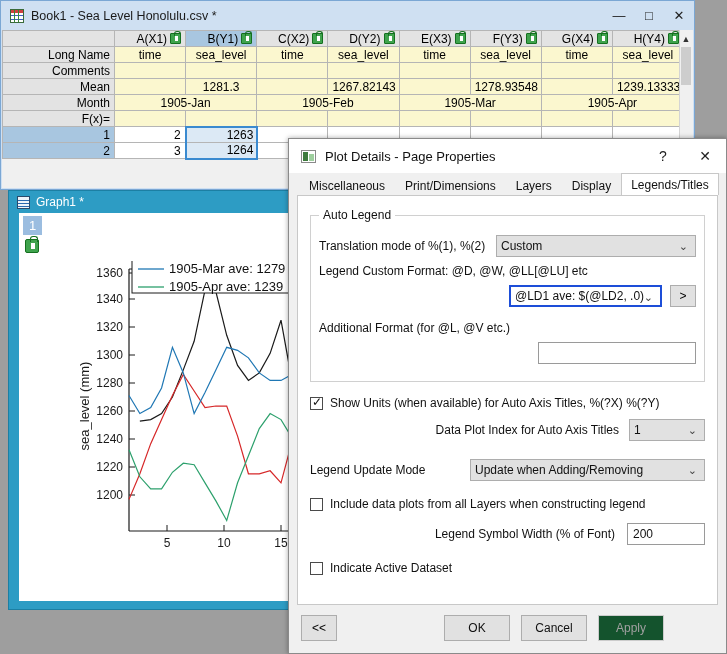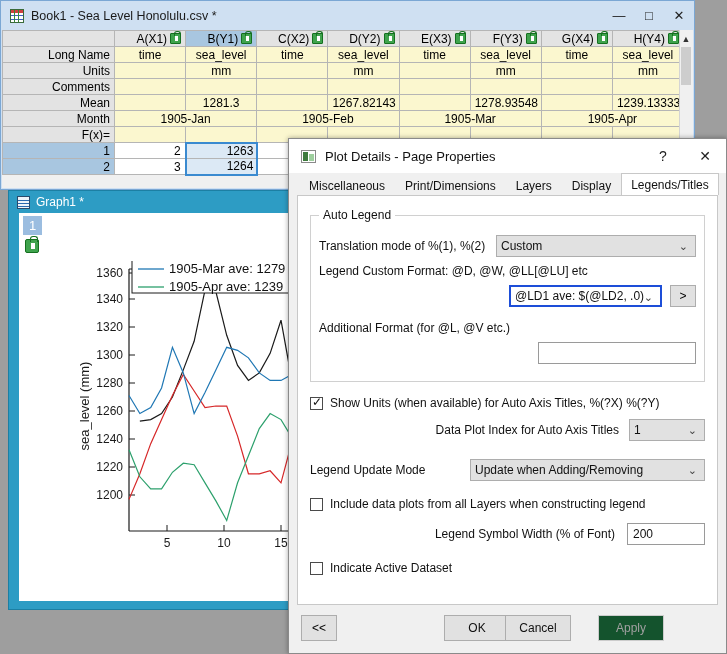--- a/index.html
+++ b/index.html
@@ -236,31 +236,20 @@
       <tr>
         <td class="rowlbl">Long Name</td>
         <td class="meta">time</td>
         <td class="meta">sea_level</td>
         <td class="meta">time</td>
         <td class="meta">sea_level</td>
         <td class="meta">time</td>
         <td class="meta">sea_level</td>
         <td class="meta">time</td>
         <td class="meta">sea_level</td>
-      </tr>
-      <tr>
-        <td class="rowlbl">Units</td>
-        <td class="meta"></td>
-        <td class="meta">mm</td>
-        <td class="meta"></td>
-        <td class="meta">mm</td>
-        <td class="meta"></td>
-        <td class="meta">mm</td>
-        <td class="meta"></td>
-        <td class="meta">mm</td>
       </tr>
       <tr>
         <td class="rowlbl">Comments</td>
         <td class="meta"></td>
         <td class="meta"></td>
         <td class="meta"></td>
         <td class="meta"></td>
         <td class="meta"></td>
         <td class="meta"></td>
         <td class="meta"></td>
@@ -487,16 +476,16 @@
 
     <div class="cbrow" style="margin-top:16px;">
       <span class="cb"></span>
       <span class="lbl">Indicate Active Dataset</span>
     </div>
   </div>
 
   <div id="dlg-footer">
     <div id="btn-back">&lt;&lt;</div>
     <div class="footbtn" style="left:155px;">OK</div>
-    <div class="footbtn" style="left:216px;">Cancel</div>
+    <div class="footbtn" style="left:232px;">Cancel</div>
     <div class="footbtn disabled" style="left:309px;">Apply</div>
   </div>
 </div>
 
 </body></html>

